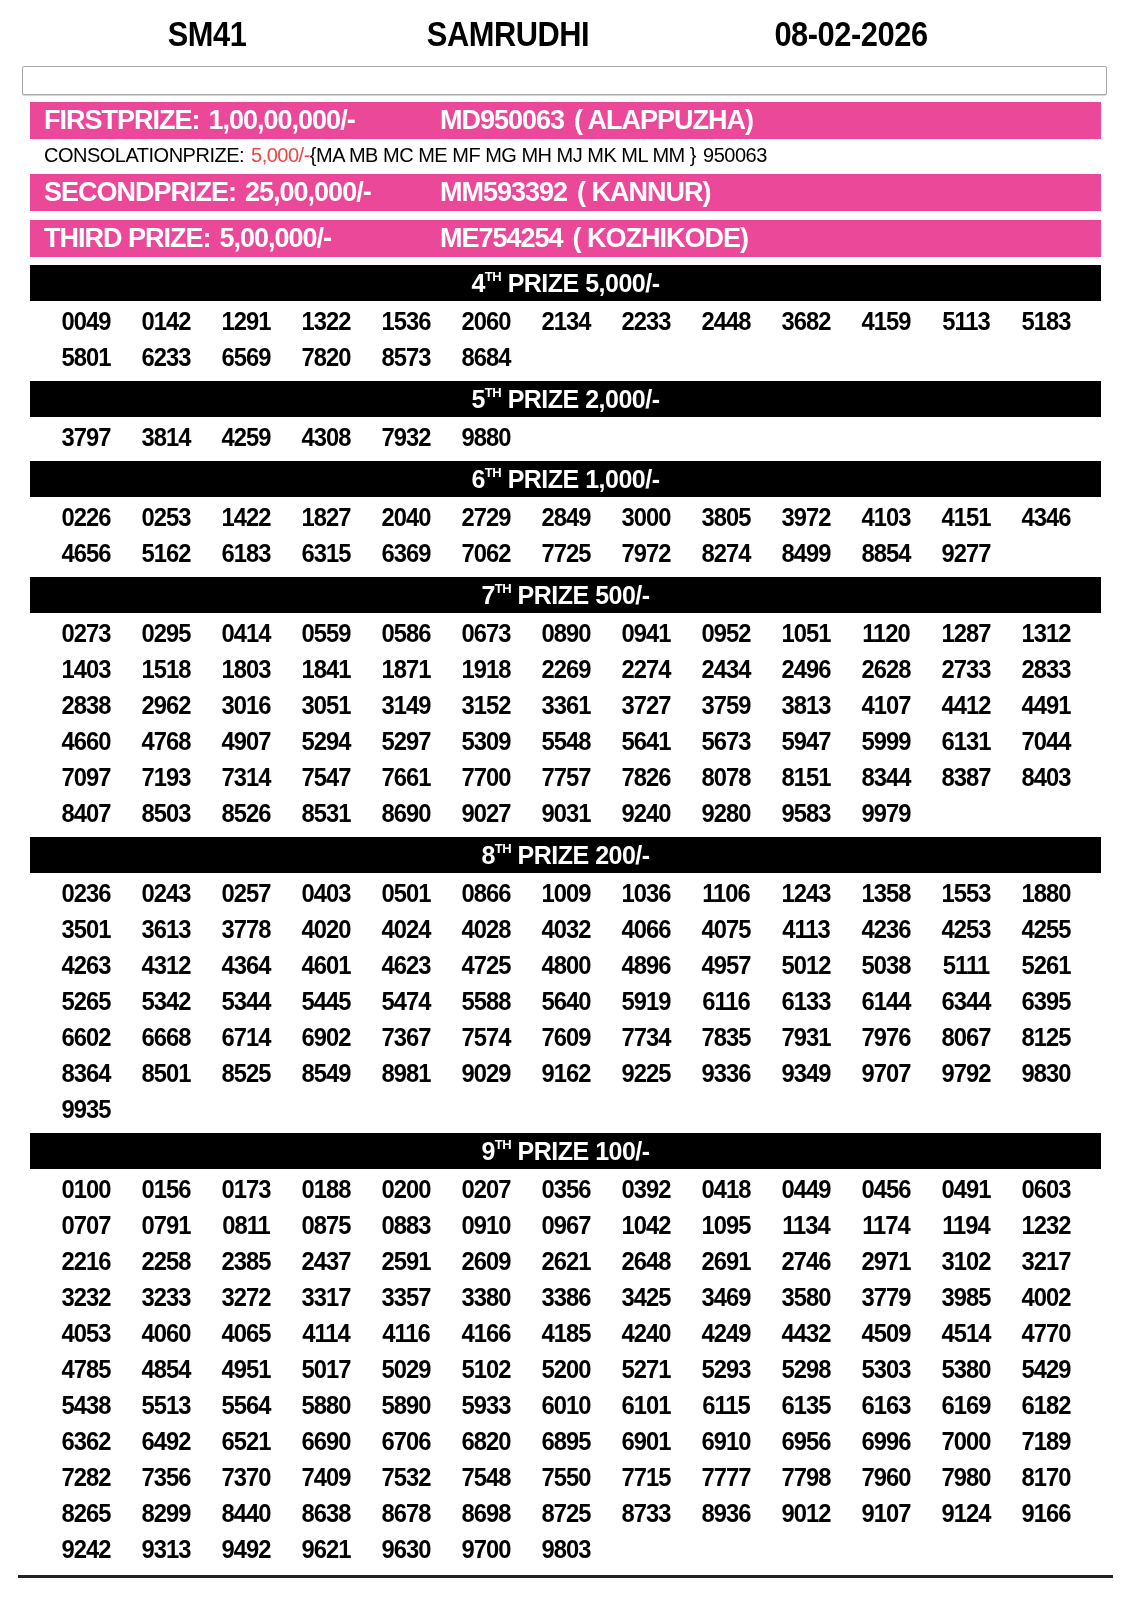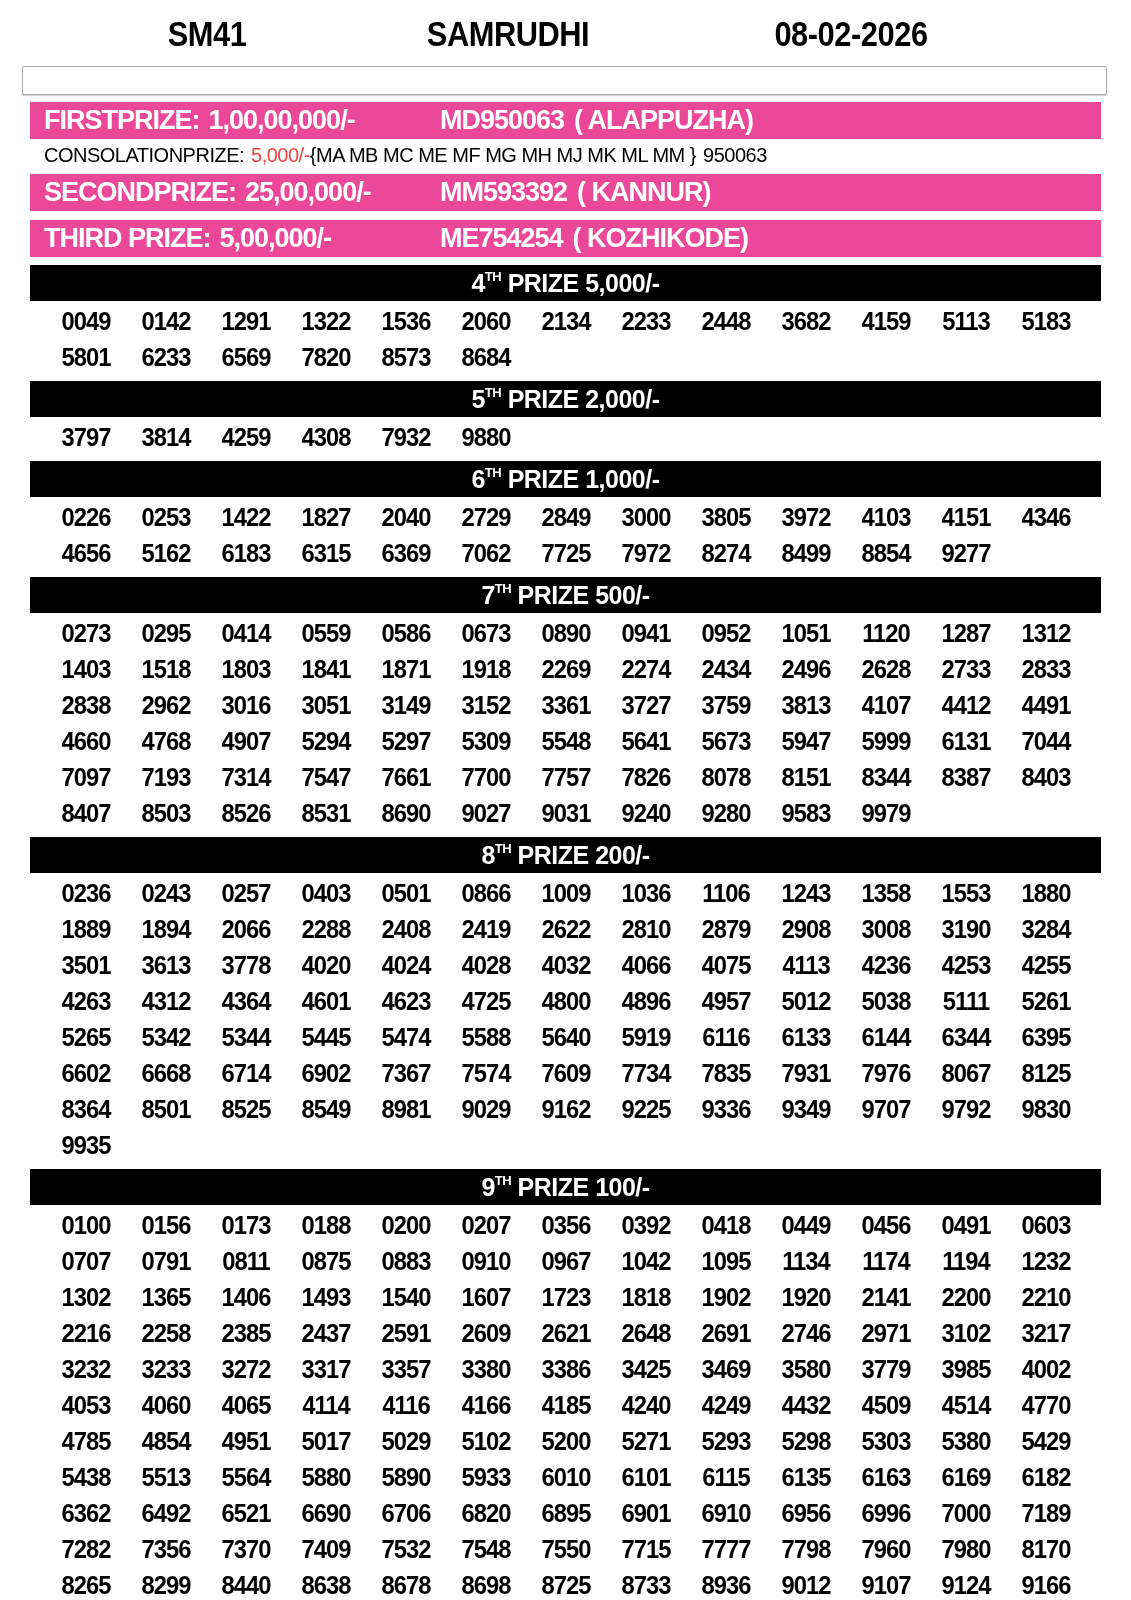--- a/index.html
+++ b/index.html
@@ -279,35 +279,20 @@
       <div class="num-cell">0866</div>
       <div class="num-cell">1009</div>
       <div class="num-cell">1036</div>
       <div class="num-cell">1106</div>
       <div class="num-cell">1243</div>
       <div class="num-cell">1358</div>
       <div class="num-cell">1553</div>
       <div class="num-cell">1880</div>
     </div>
     <div class="num-row">
-      <div class="num-cell">1889</div>
-      <div class="num-cell">1894</div>
-      <div class="num-cell">2066</div>
-      <div class="num-cell">2288</div>
-      <div class="num-cell">2408</div>
-      <div class="num-cell">2419</div>
-      <div class="num-cell">2622</div>
-      <div class="num-cell">2810</div>
-      <div class="num-cell">2879</div>
-      <div class="num-cell">2908</div>
-      <div class="num-cell">3008</div>
-      <div class="num-cell">3190</div>
-      <div class="num-cell">3284</div>
-    </div>
-    <div class="num-row">
       <div class="num-cell">3501</div>
       <div class="num-cell">3613</div>
       <div class="num-cell">3778</div>
       <div class="num-cell">4020</div>
       <div class="num-cell">4024</div>
       <div class="num-cell">4028</div>
       <div class="num-cell">4032</div>
       <div class="num-cell">4066</div>
       <div class="num-cell">4075</div>
       <div class="num-cell">4113</div>
@@ -407,35 +392,20 @@
       <div class="num-cell">0910</div>
       <div class="num-cell">0967</div>
       <div class="num-cell">1042</div>
       <div class="num-cell">1095</div>
       <div class="num-cell">1134</div>
       <div class="num-cell">1174</div>
       <div class="num-cell">1194</div>
       <div class="num-cell">1232</div>
     </div>
     <div class="num-row">
-      <div class="num-cell">1302</div>
-      <div class="num-cell">1365</div>
-      <div class="num-cell">1406</div>
-      <div class="num-cell">1493</div>
-      <div class="num-cell">1540</div>
-      <div class="num-cell">1607</div>
-      <div class="num-cell">1723</div>
-      <div class="num-cell">1818</div>
-      <div class="num-cell">1902</div>
-      <div class="num-cell">1920</div>
-      <div class="num-cell">2141</div>
-      <div class="num-cell">2200</div>
-      <div class="num-cell">2210</div>
-    </div>
-    <div class="num-row">
       <div class="num-cell">2216</div>
       <div class="num-cell">2258</div>
       <div class="num-cell">2385</div>
       <div class="num-cell">2437</div>
       <div class="num-cell">2591</div>
       <div class="num-cell">2609</div>
       <div class="num-cell">2621</div>
       <div class="num-cell">2648</div>
       <div class="num-cell">2691</div>
       <div class="num-cell">2746</div>

